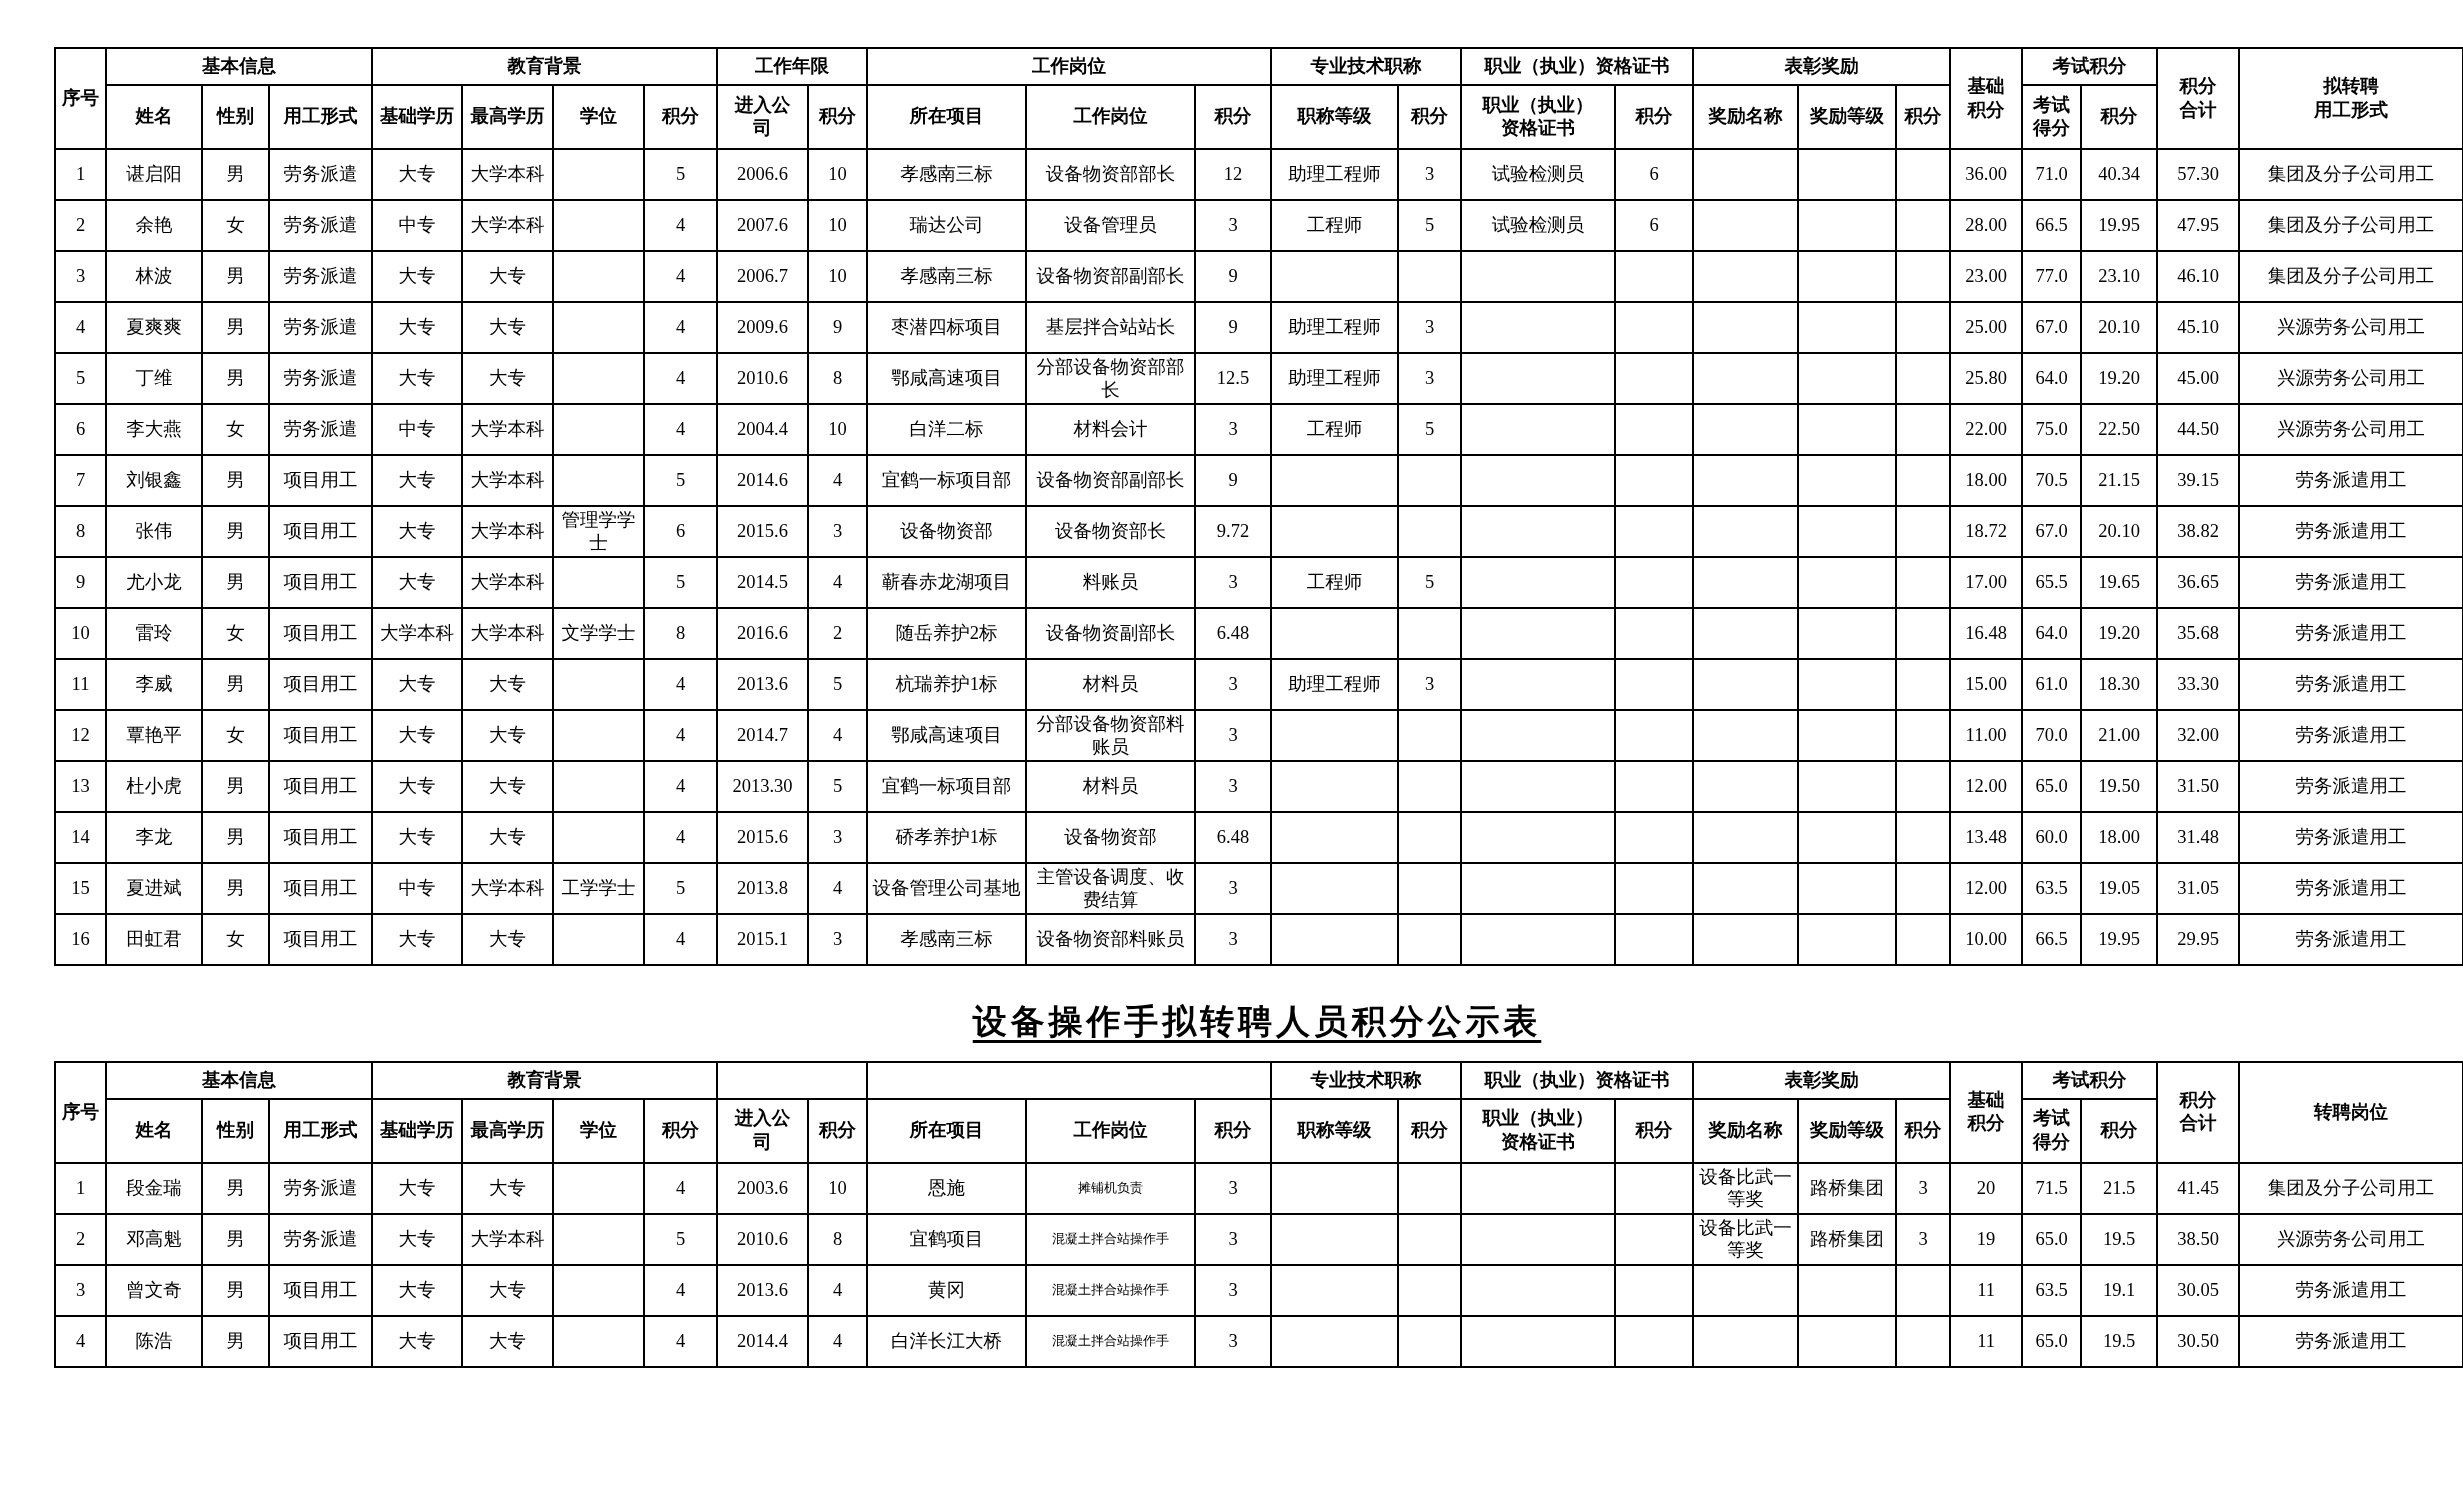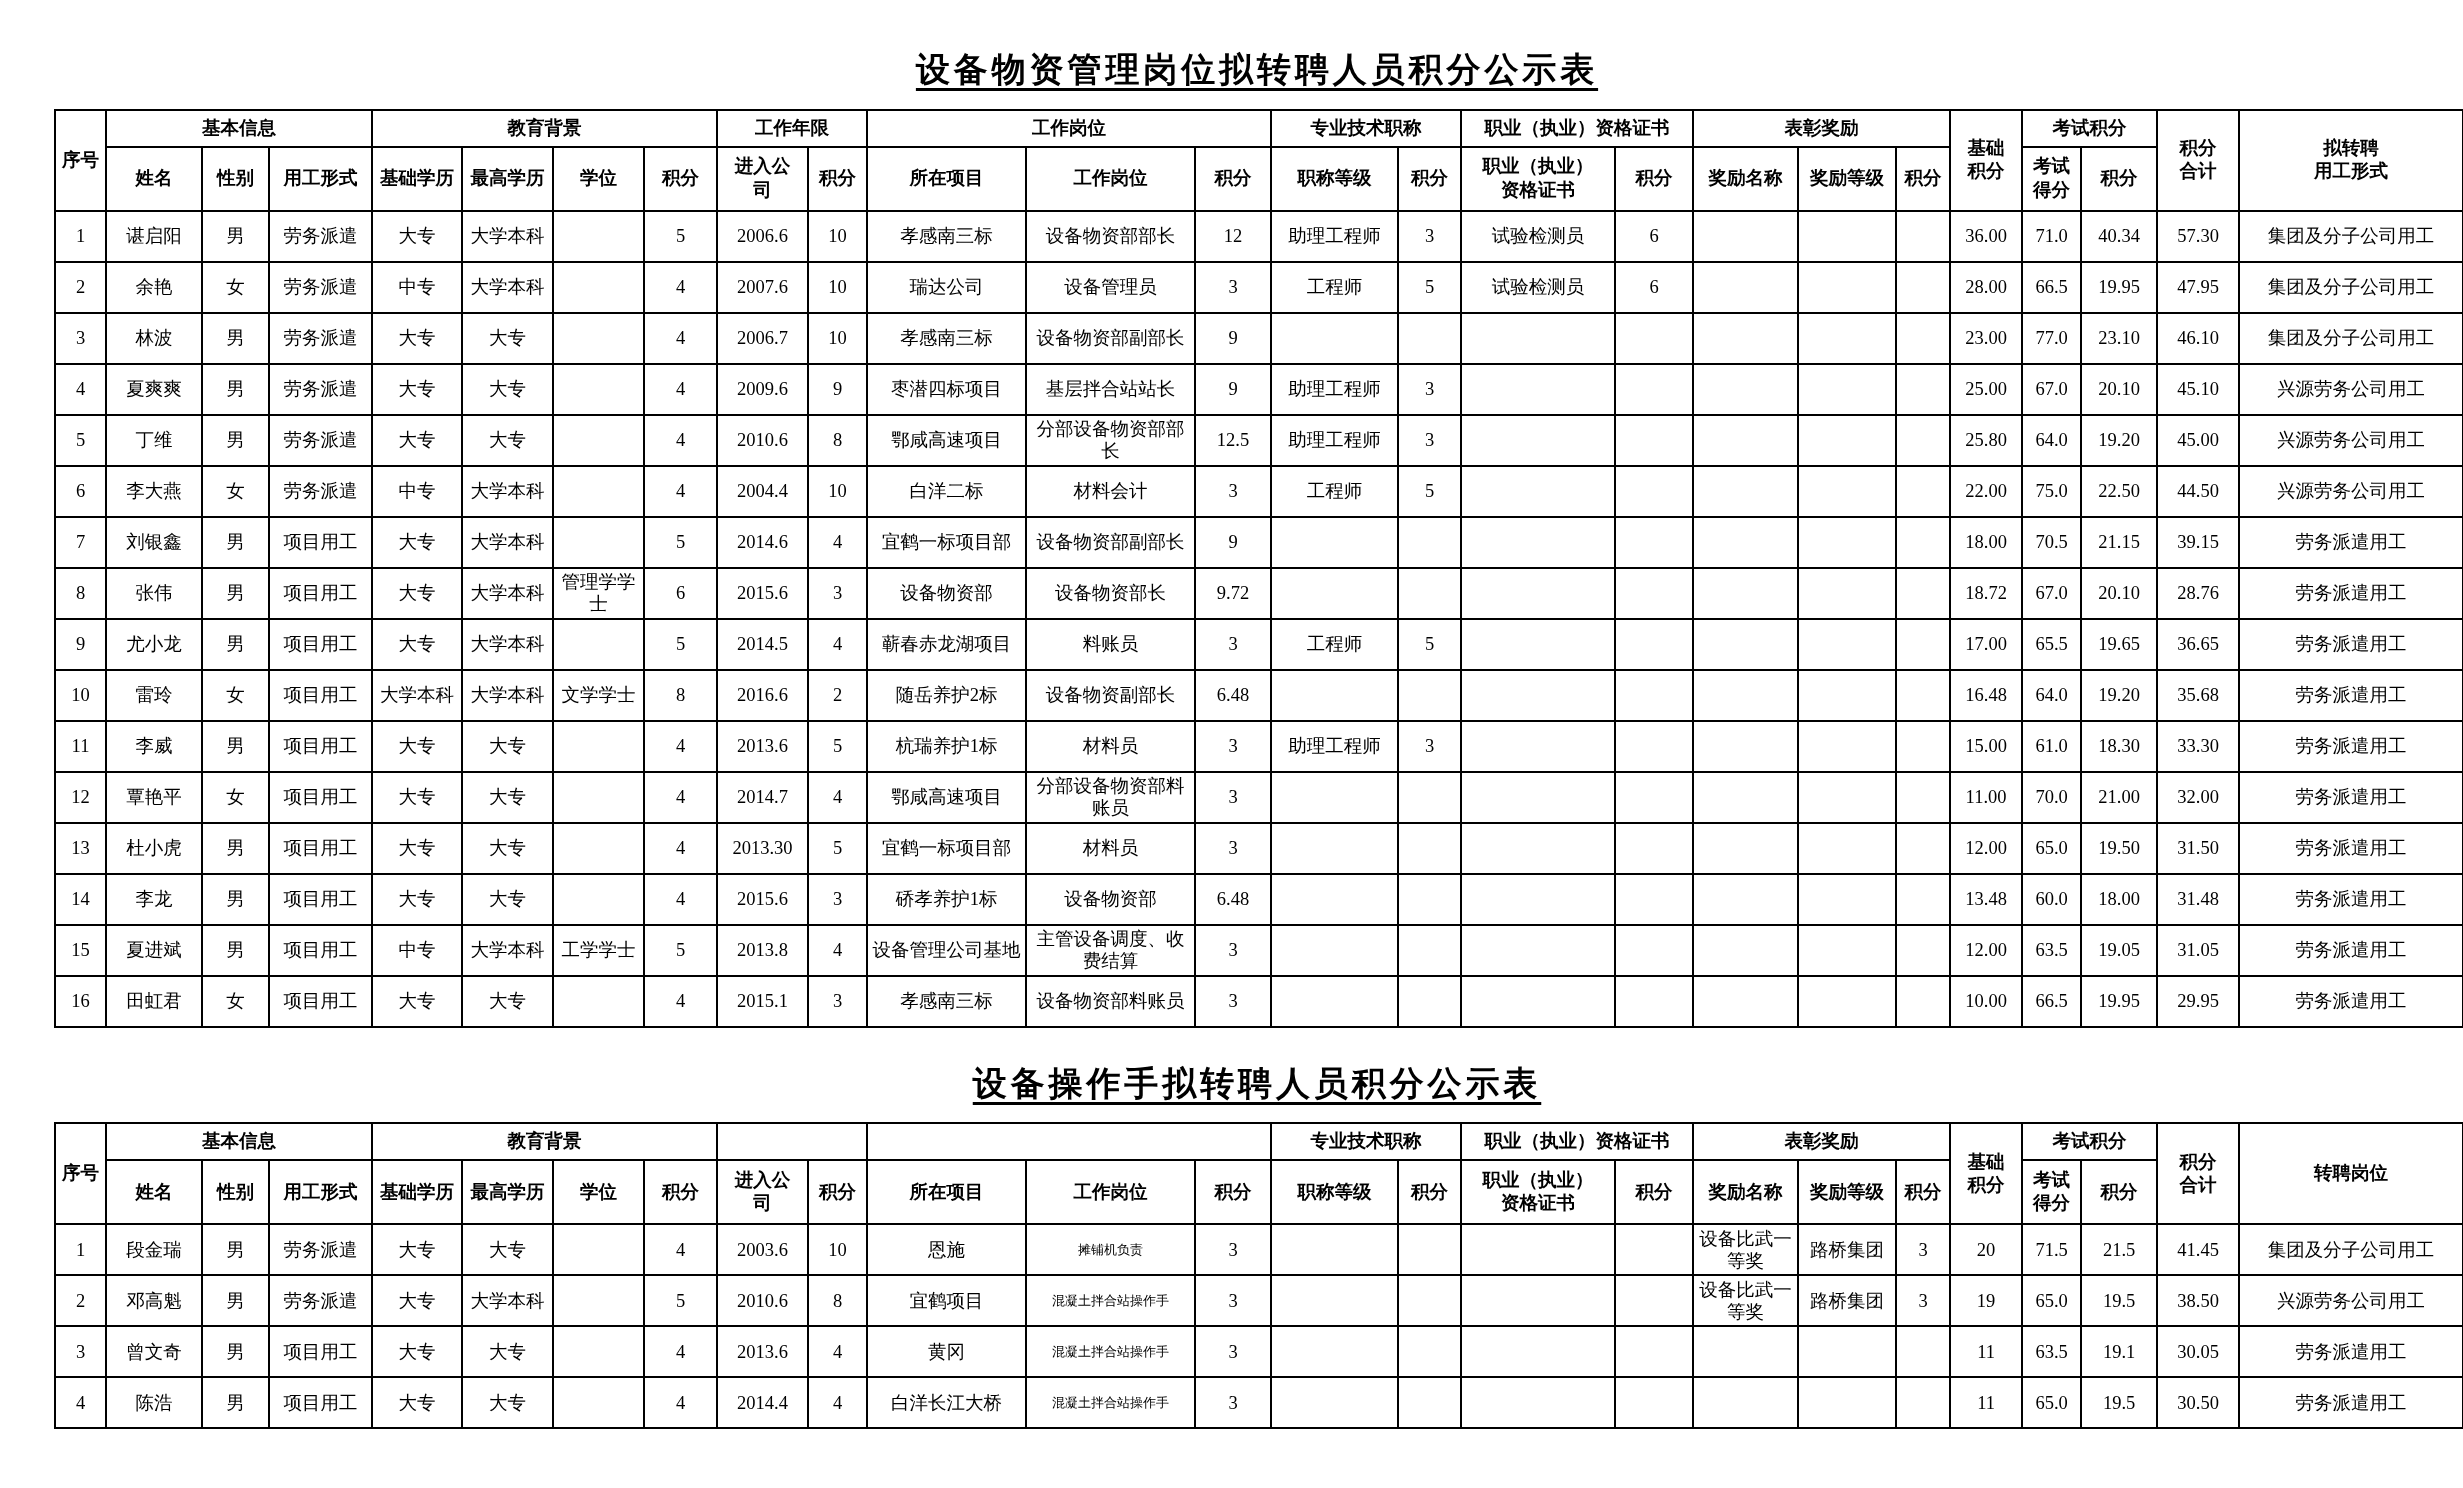--- a/index.html
+++ b/index.html
@@ -31,21 +31,20 @@
   tr.group-row th { height:37px; }
   tr.sub-row th   { height:64px; }
   .score-table tbody tr { height:51px; }
   table.t2 tbody td:nth-child(12) { font-size:13px; }
 </style>
 </head>
 <body>
 
 <div class="page">
 
-  <div class="tbl-title">设备物资管理岗位拟转聘人员积分公示表</div>
 
   <table class="score-table t1">
     <colgroup>
       <col style="width:51px">
         <col style="width:96px">
         <col style="width:67px">
         <col style="width:103px">
       <col style="width:90px">
         <col style="width:91px">
         <col style="width:91px">
@@ -320,21 +319,21 @@
           <td></td>
           <td></td>
           <td></td>
           <td></td>
           <td></td>
           <td></td>
           <td></td>
           <td>18.72</td>
           <td>67.0</td>
           <td>20.10</td>
-          <td>28.76</td>
+          <td>38.82</td>
           <td>劳务派遣用工</td>
         </tr>
         <tr>
           <td>9</td>
           <td>尤小龙</td>
           <td>男</td>
           <td>项目用工</td>
           <td>大专</td>
           <td>大学本科</td>
           <td></td>

